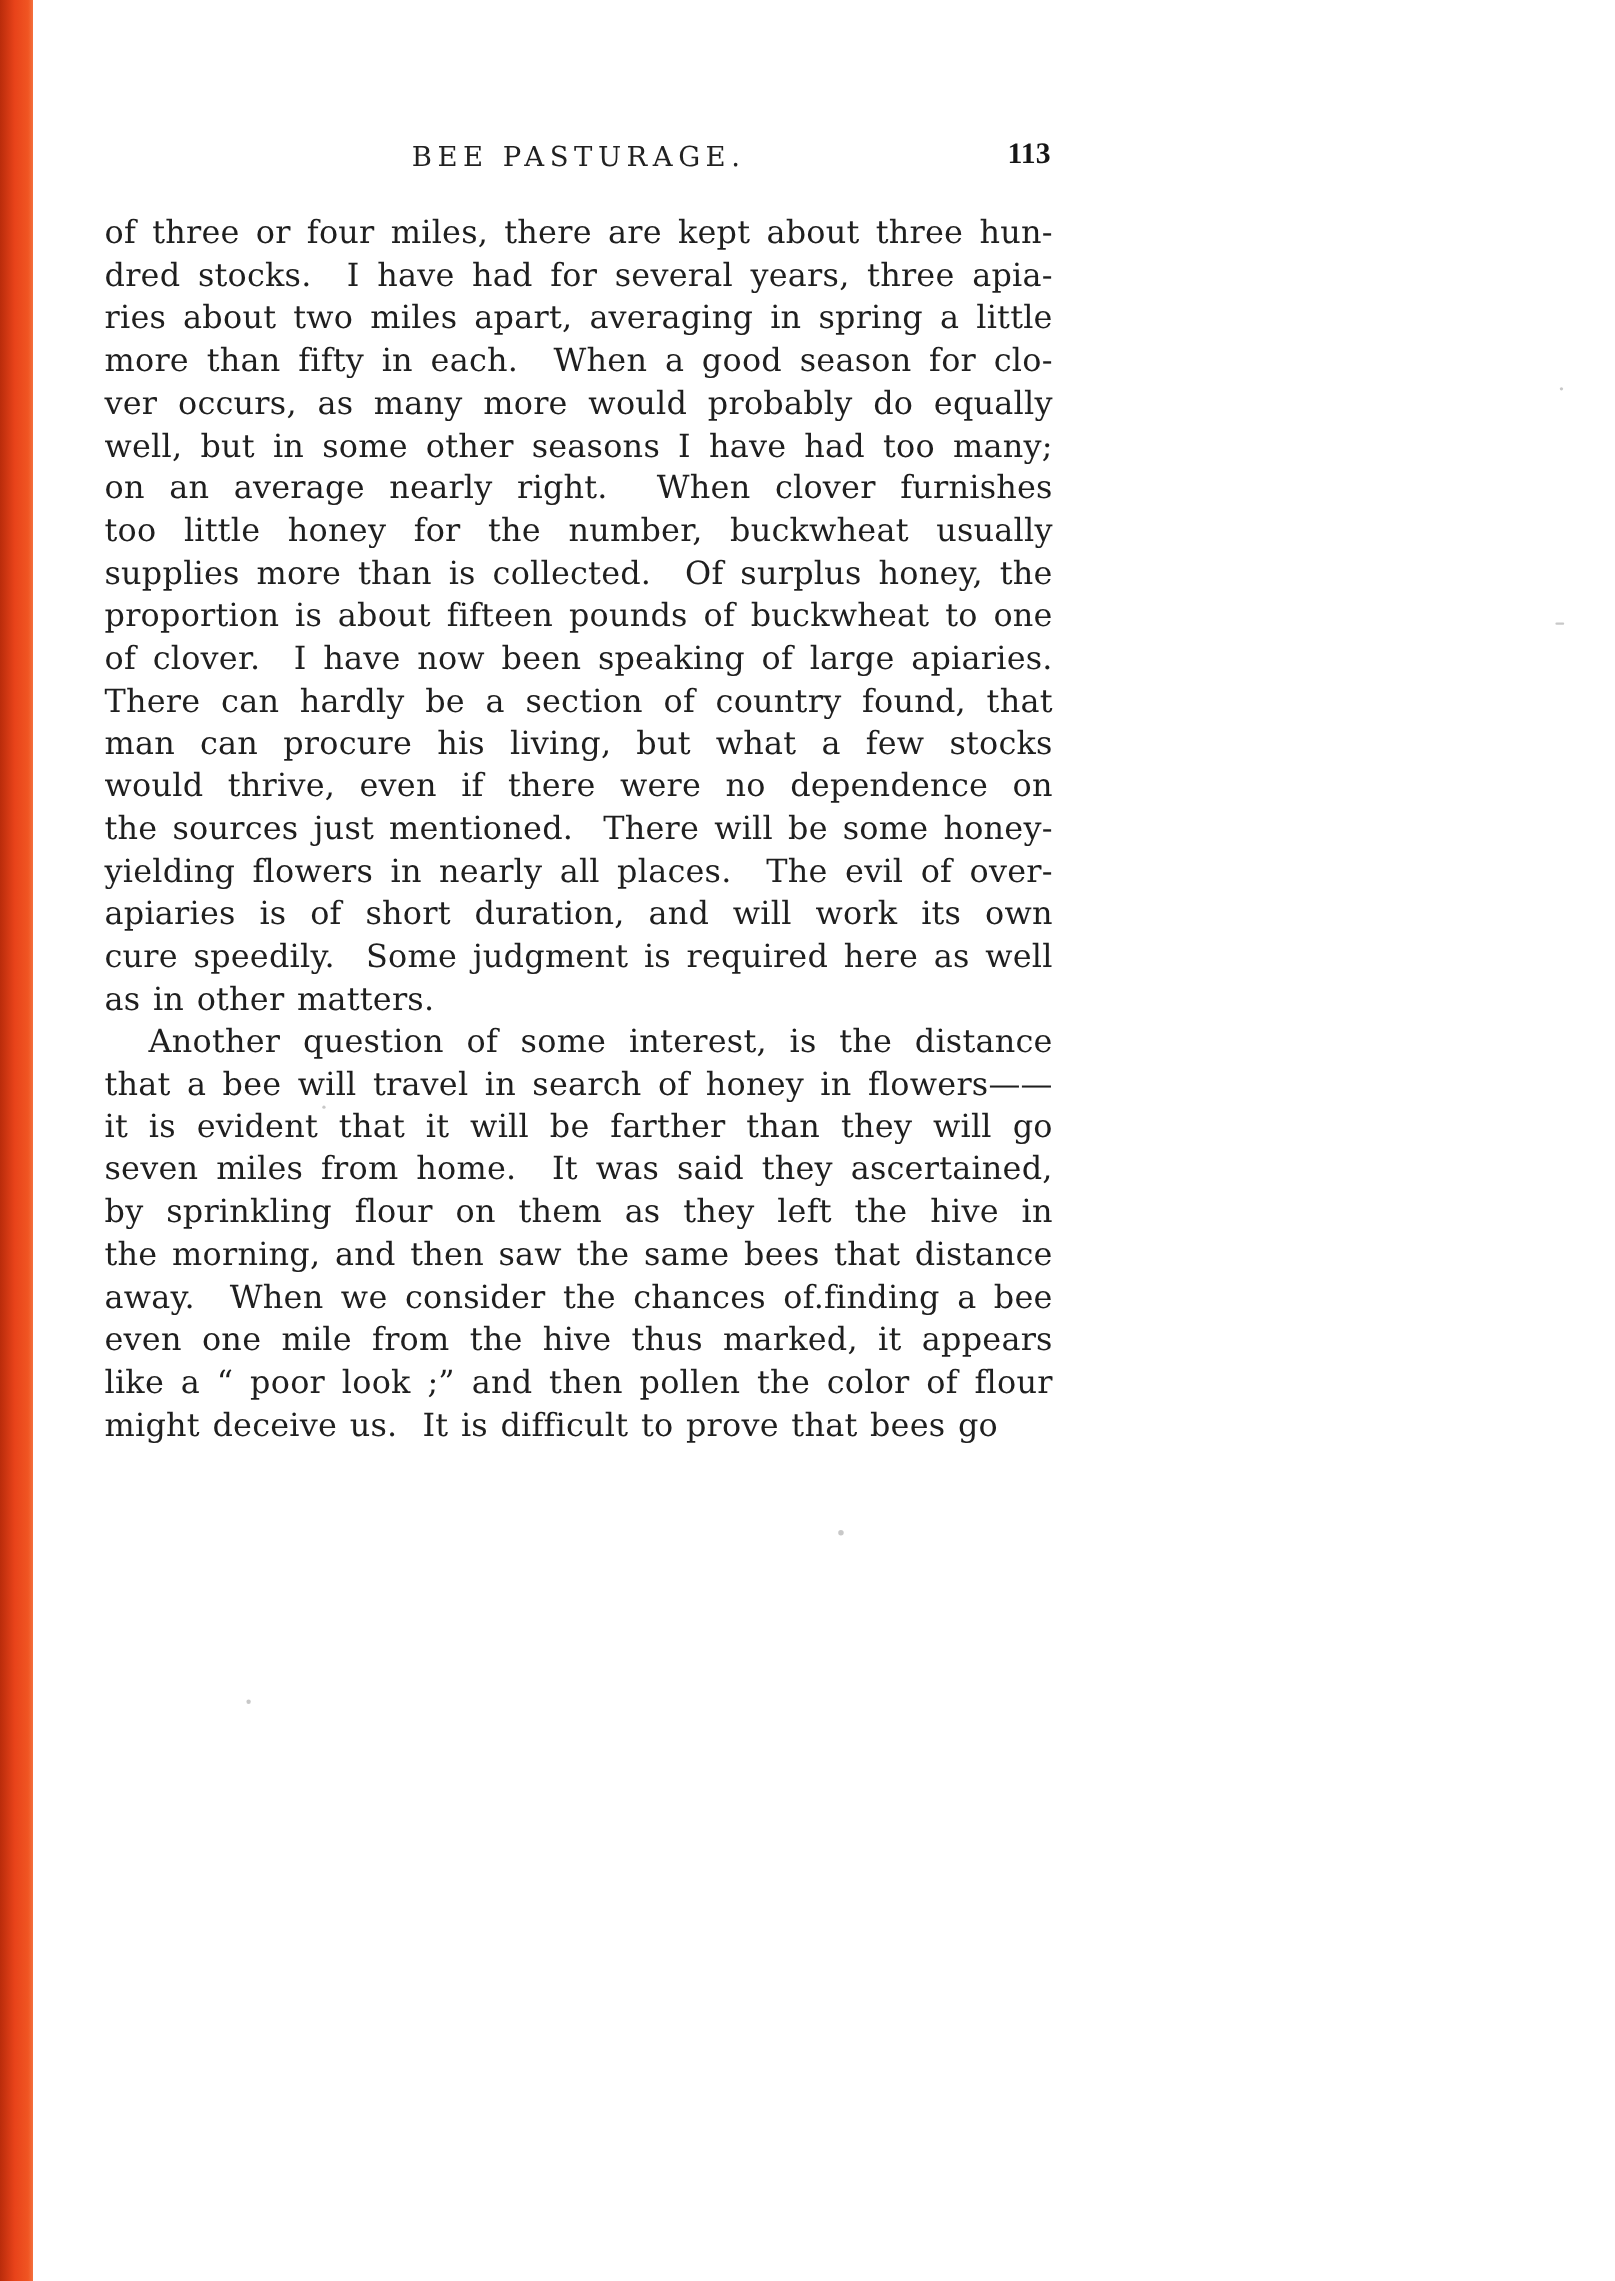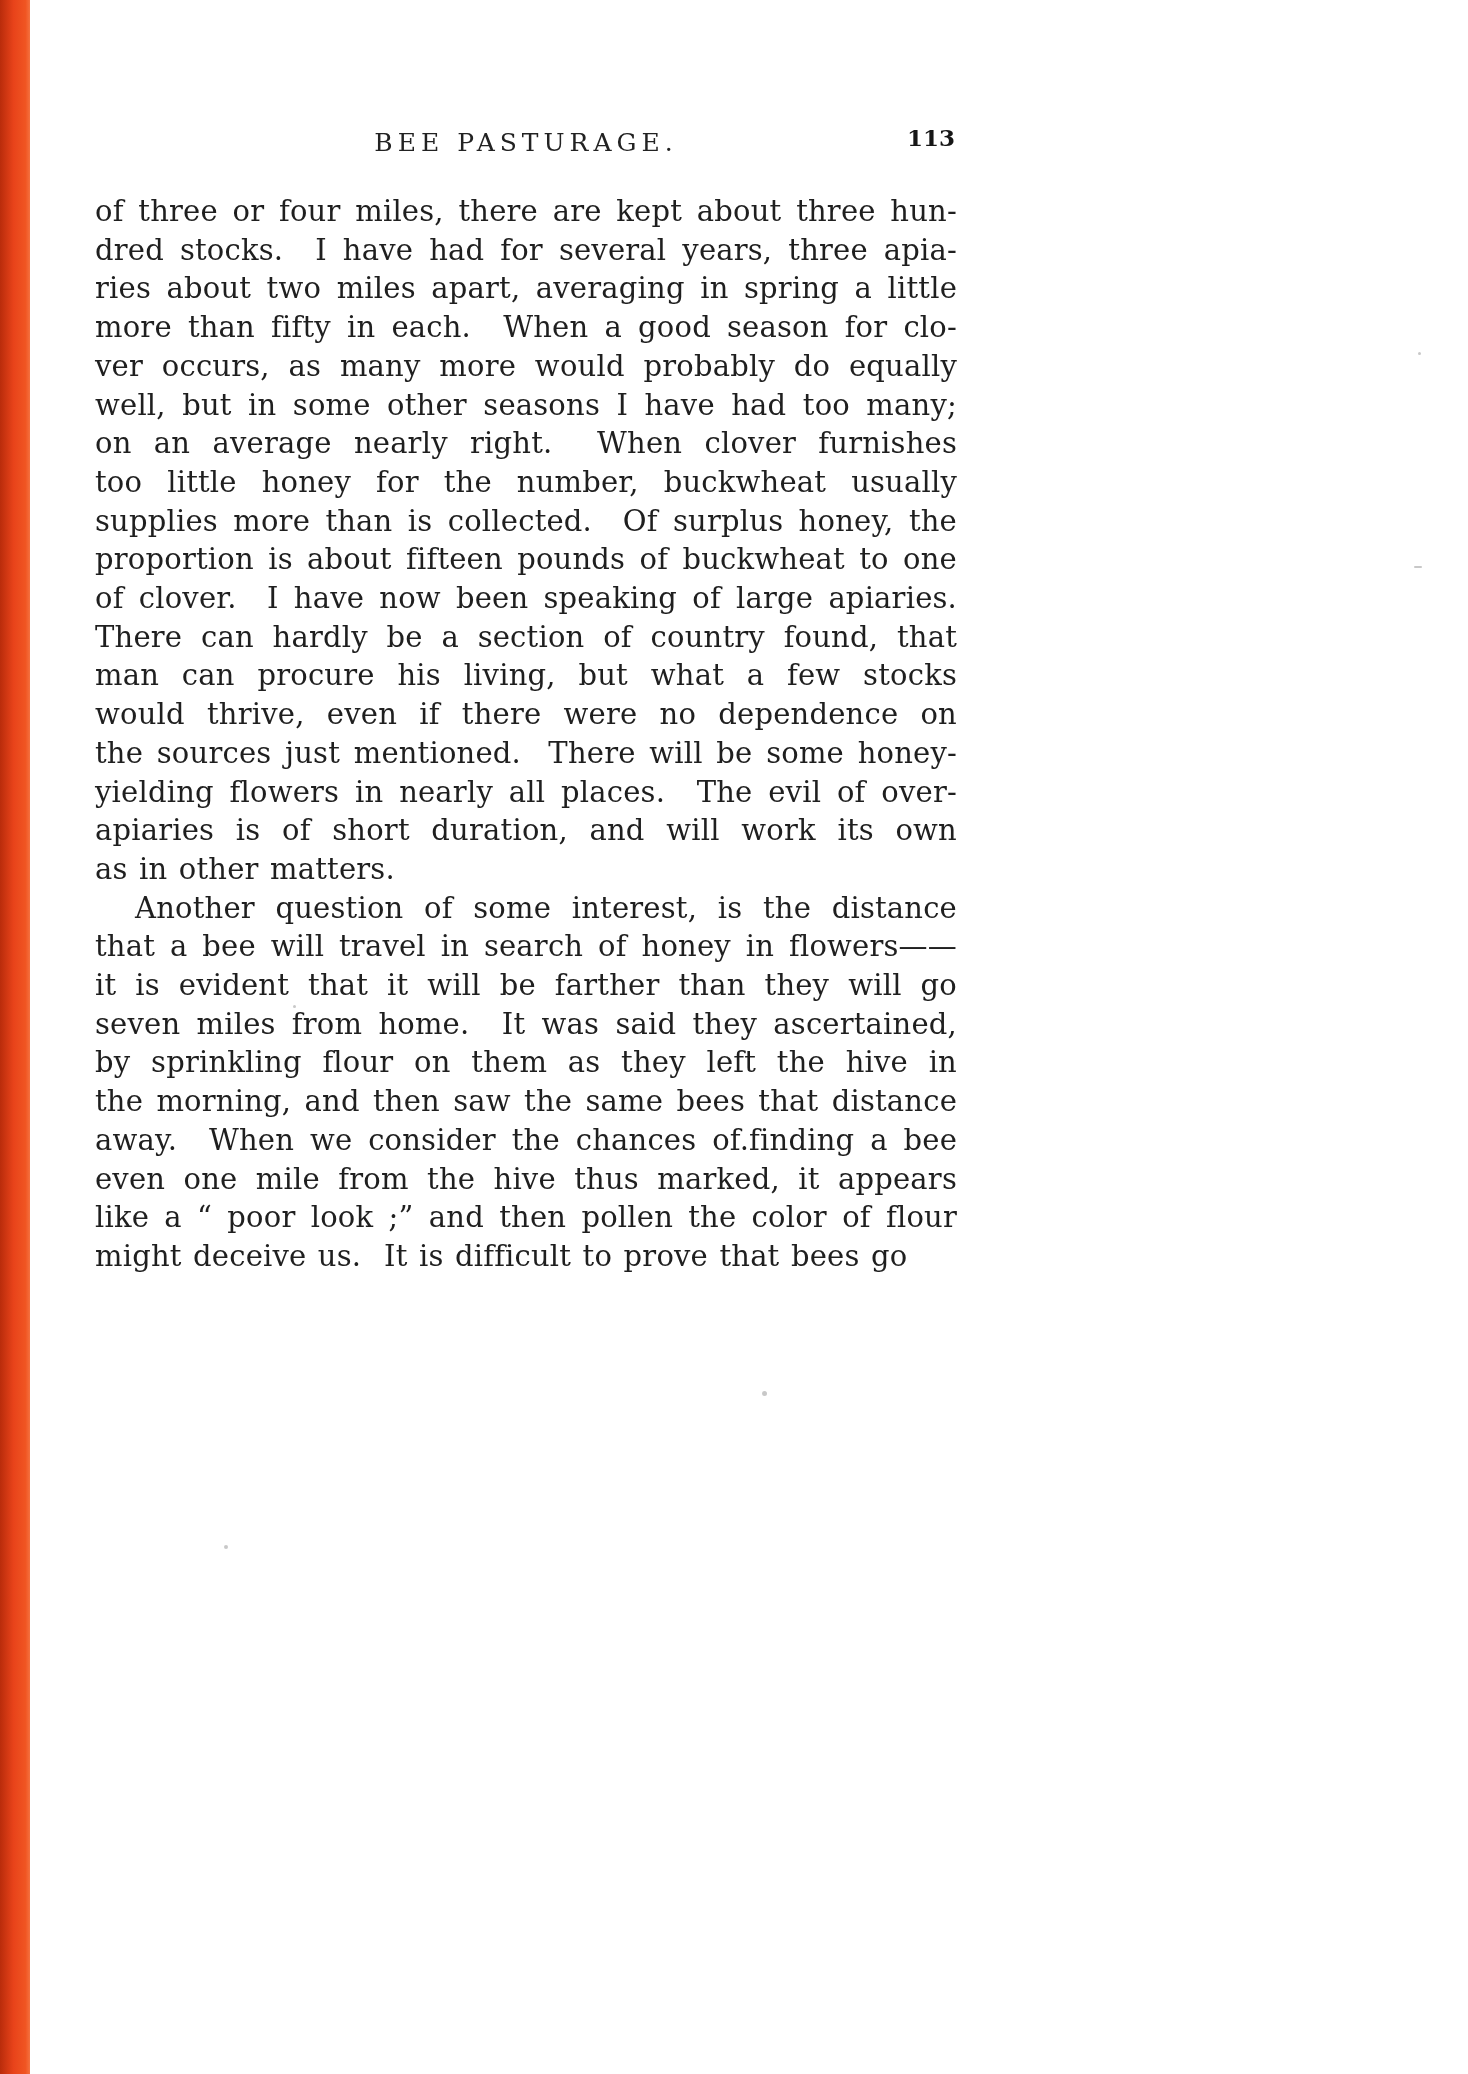--- a/index.html
+++ b/index.html
@@ -42,23 +42,24 @@
     font-size: 25px;
     font-weight: 400;
     letter-spacing: 5px;
     white-space: nowrap;
     color: #222;
   }
   .page-number {
     position: absolute;
     right: 2px;
     top: 0;
-    font-size: 23px;
+    font-size: 27px;
     font-weight: 700;
     color: #161616;
+    font-family: Liberation Serif, serif;
   }
   .body-text {
     margin-top: 26px;
     font-size: 29px;
   }
   .para .line {
     line-height: 38.7px;
     text-align: justify;
     text-align-last: justify;
     word-spacing: 2px;
@@ -107,20 +108,21 @@
         <div class="line">too little honey for the number, buckwheat usually</div>
         <div class="line">supplies more than is collected.&nbsp; Of surplus honey, the</div>
         <div class="line">proportion is about fifteen pounds of buckwheat to one</div>
         <div class="line">of clover.&nbsp; I have now been speaking of large apiaries.</div>
         <div class="line">There can hardly be a section of country found, that</div>
         <div class="line">man can procure his living, but what a few stocks</div>
         <div class="line">would thrive, even if there were no dependence on</div>
         <div class="line">the sources just mentioned.&nbsp; There will be some honey-</div>
         <div class="line">yielding flowers in nearly all places.&nbsp; The evil of over-</div>
         <div class="line">apiaries is of short duration, and will work its own</div>
+        <div class="line">cure speedily.&nbsp; Some judgment is required here as well</div>
         <div class="line">as in other matters.</div>
       </div>
     <div class="para indent-first">
         <div class="line">Another question of some interest, is the distance</div>
         <div class="line">that a bee will travel in search of honey in flowers——</div>
         <div class="line">it is evident that it will be farther than they will go</div>
         <div class="line">seven miles from home.&nbsp; It was said they ascertained,</div>
         <div class="line">by sprinkling flour on them as they left the hive in</div>
         <div class="line">the morning, and then saw the same bees that distance</div>
         <div class="line">away.&nbsp; When we consider the chances of.finding a bee</div>

